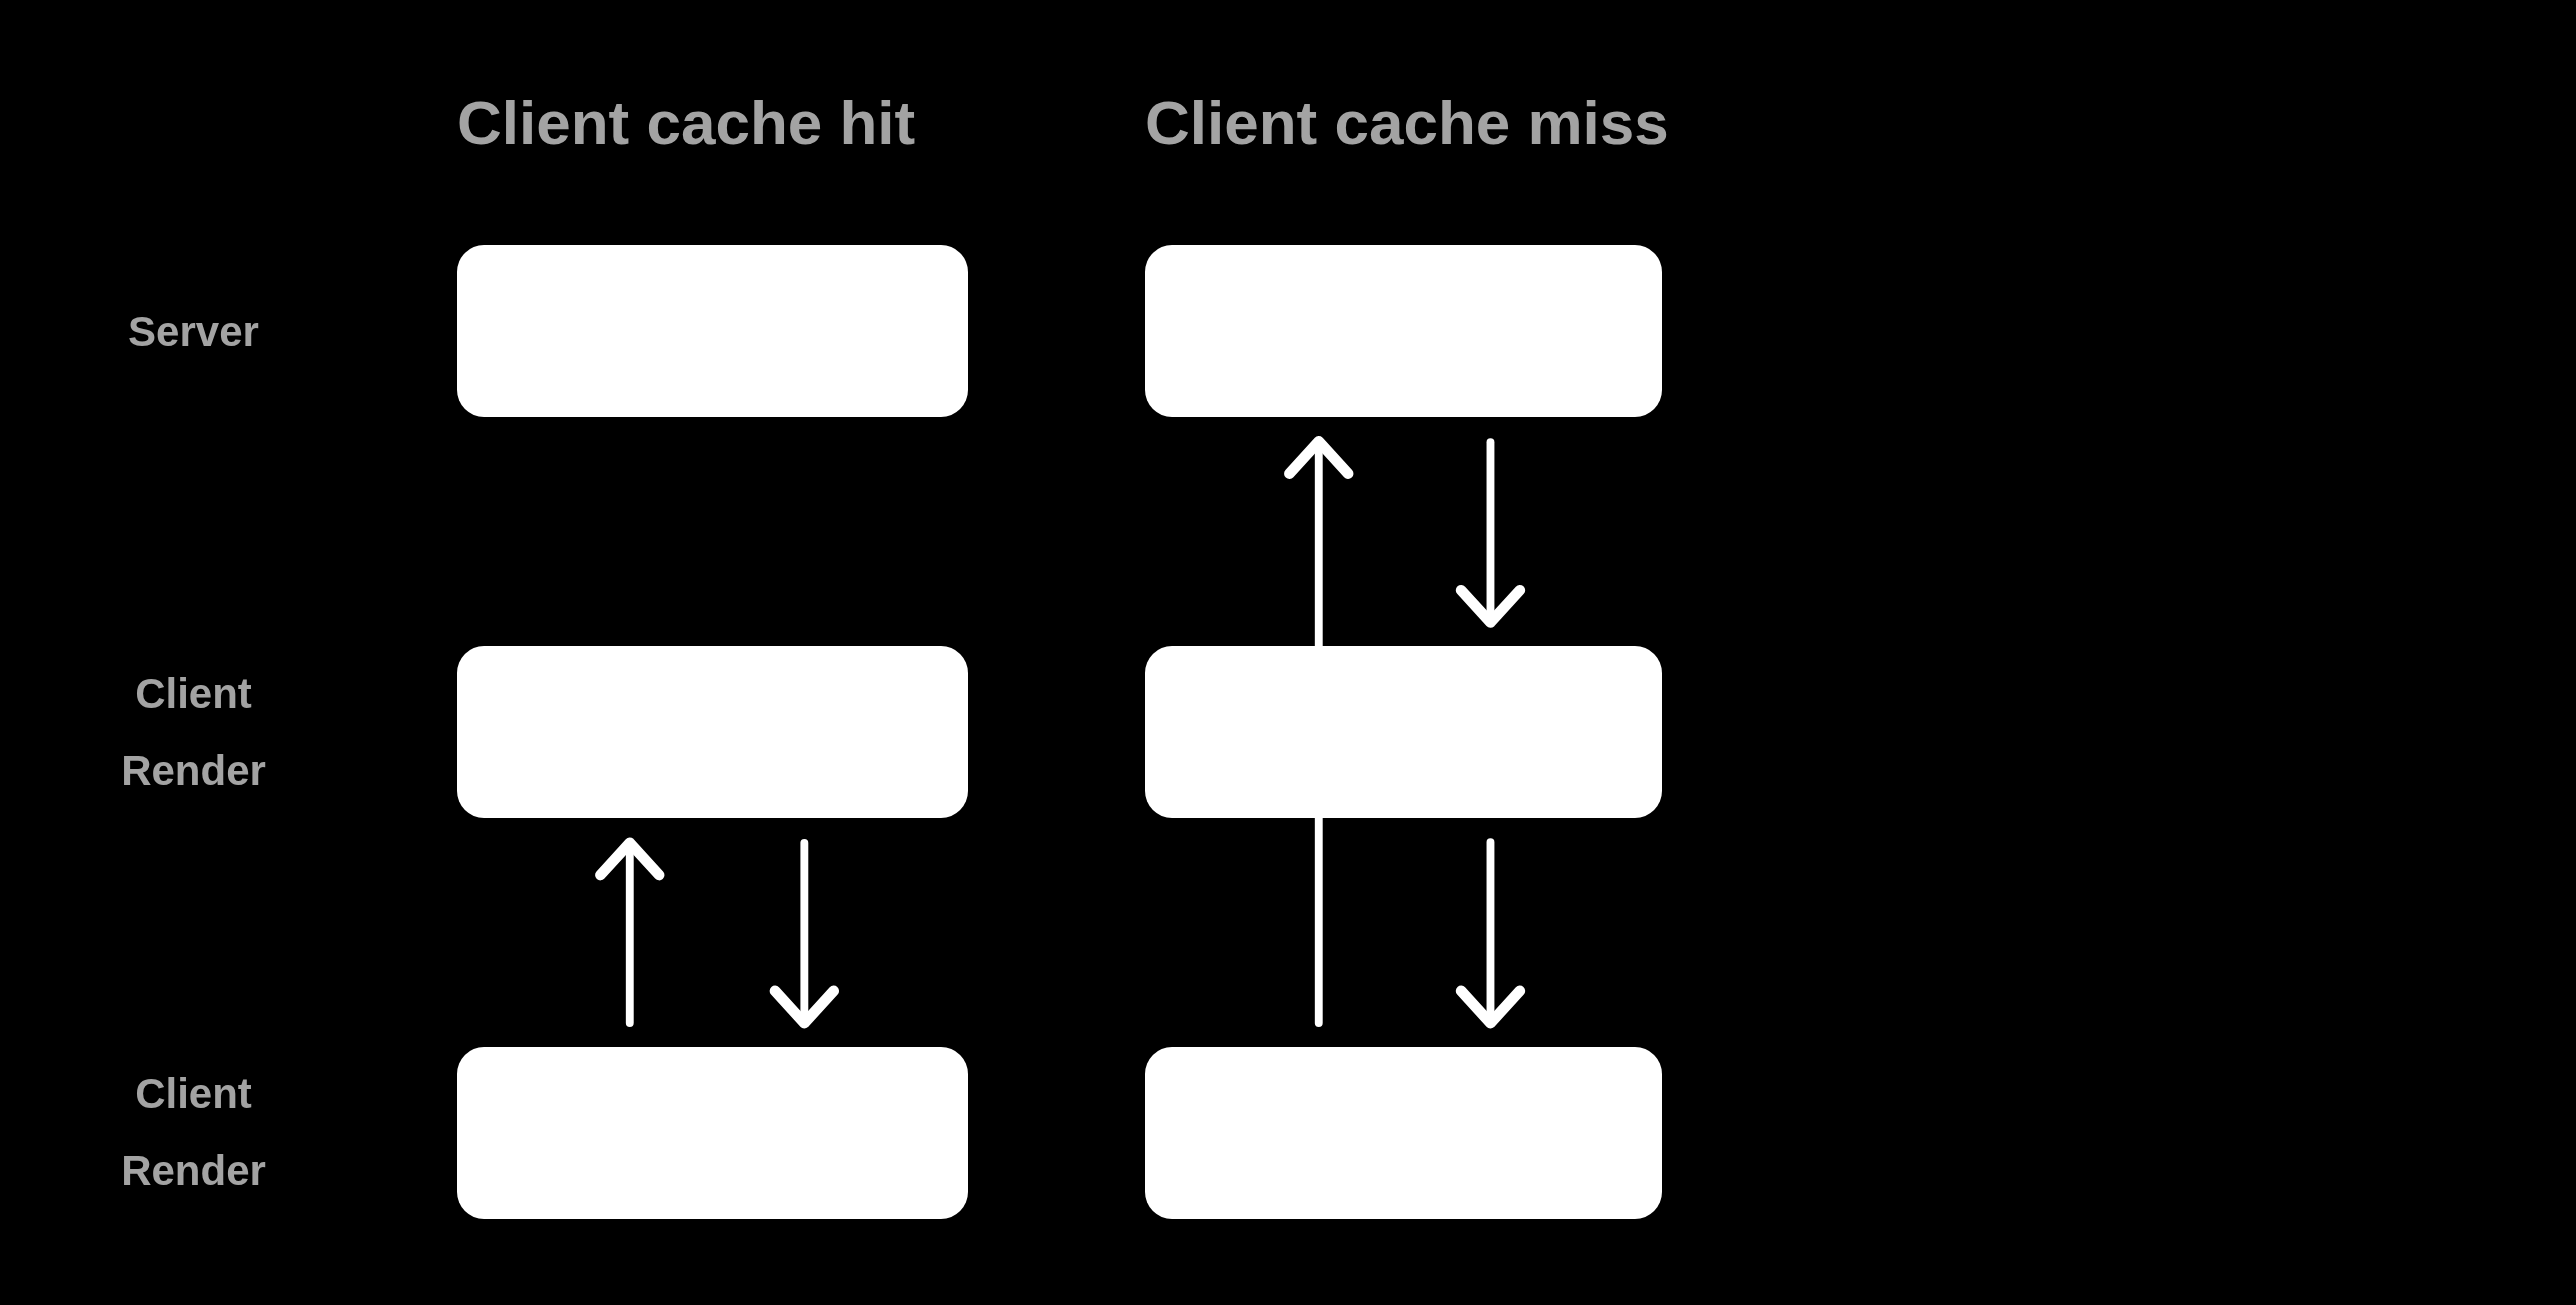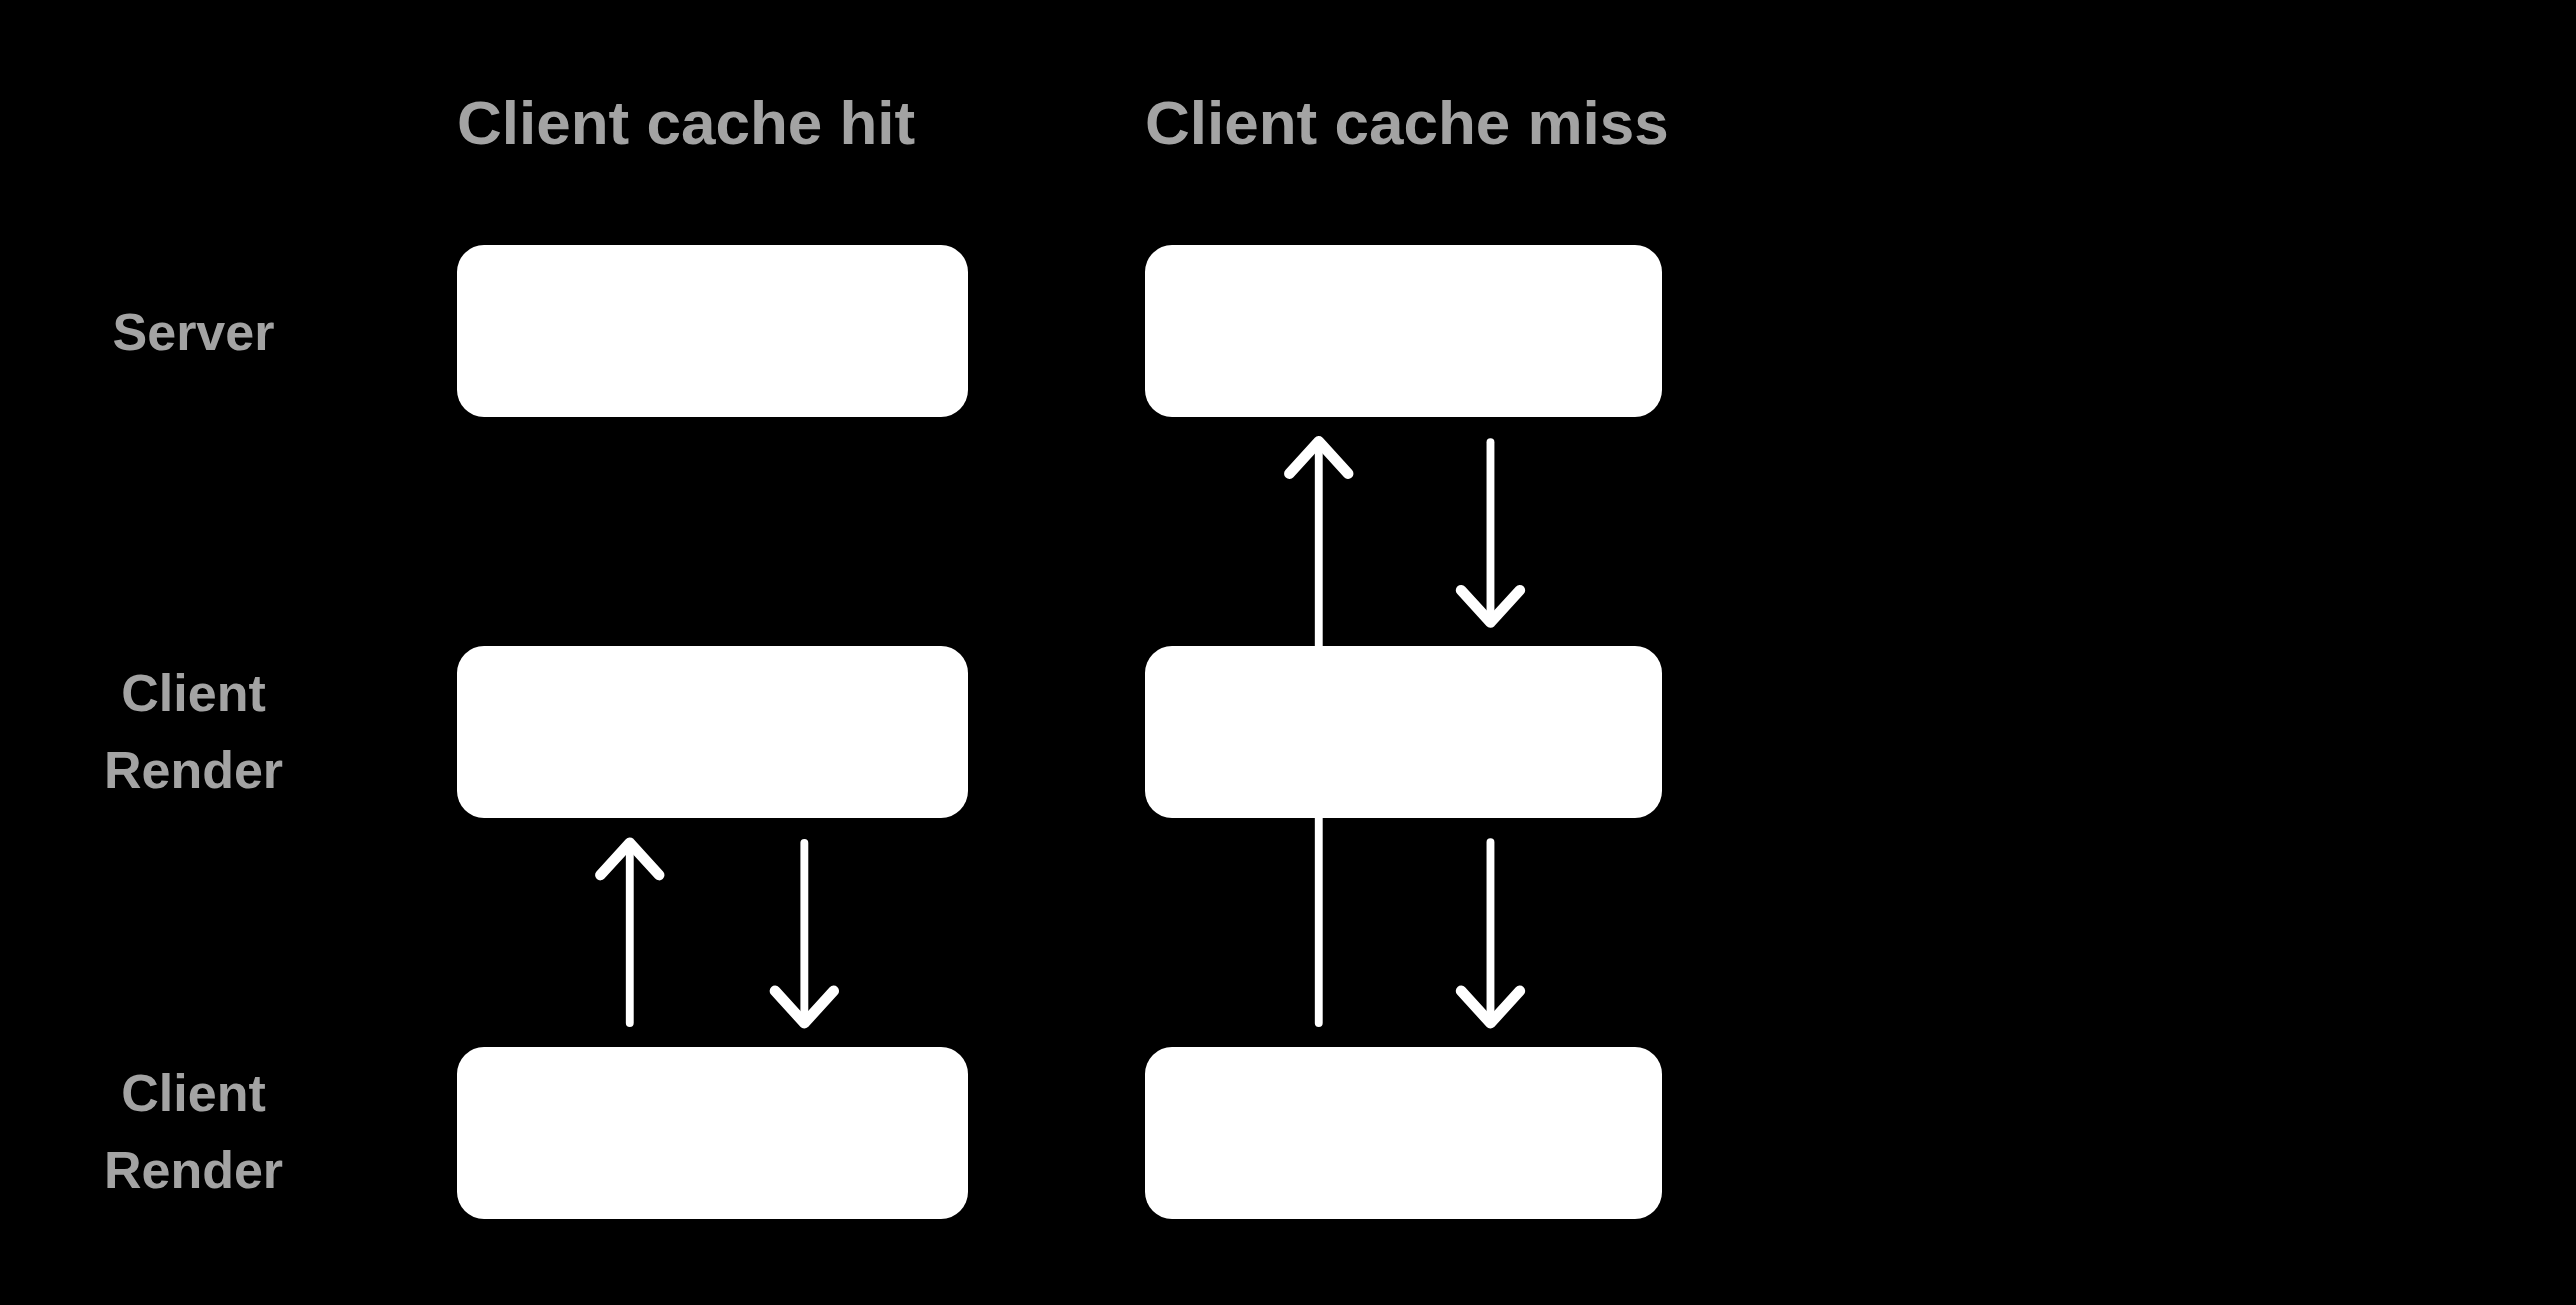--- a/index.html
+++ b/index.html
@@ -18,21 +18,21 @@
   .node-box{
     position:absolute;background:var(--box);border-radius:27px;z-index:2;
   }
   .col-header{
     position:absolute;top:92px;z-index:3;
     font-size:62px;line-height:62px;font-weight:600;color:var(--text);
     white-space:nowrap;letter-spacing:0px;
   }
   .row-label{
     position:absolute;left:43px;width:301px;z-index:3;
-    font-size:52px;font-weight:600;color:var(--text);
+    font-size:42px;font-weight:600;color:var(--text);
     text-align:center;
   }
   .row-label .line{display:block;line-height:77px;}
   .row-label.single .line{line-height:62px;}
   #label-server{top:301px;}
   #label-client-cache{top:655px;}
   #label-client-render{top:1055px;}
   #header-hit{left:457px;}
   #header-miss{left:1145px;text-align:right;}
   #box-hit-server{left:457px;top:245px;width:511px;height:172px;}

